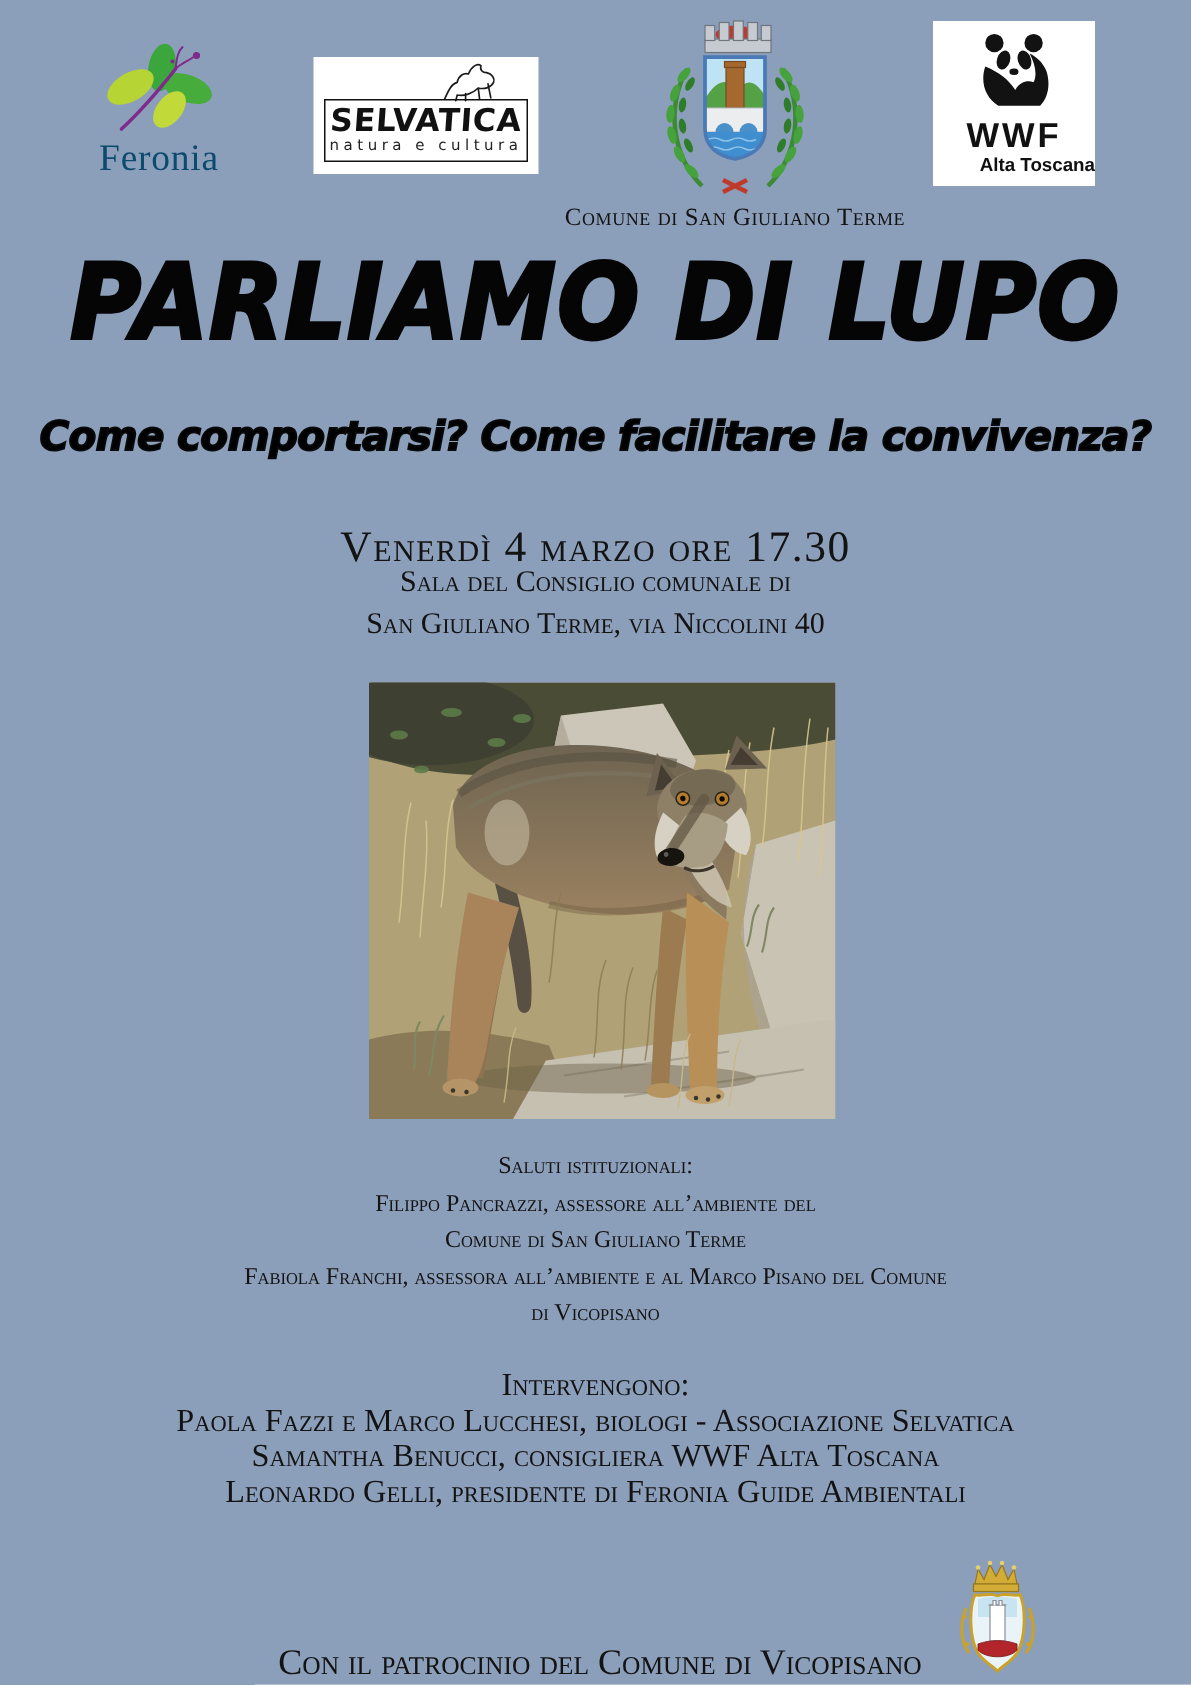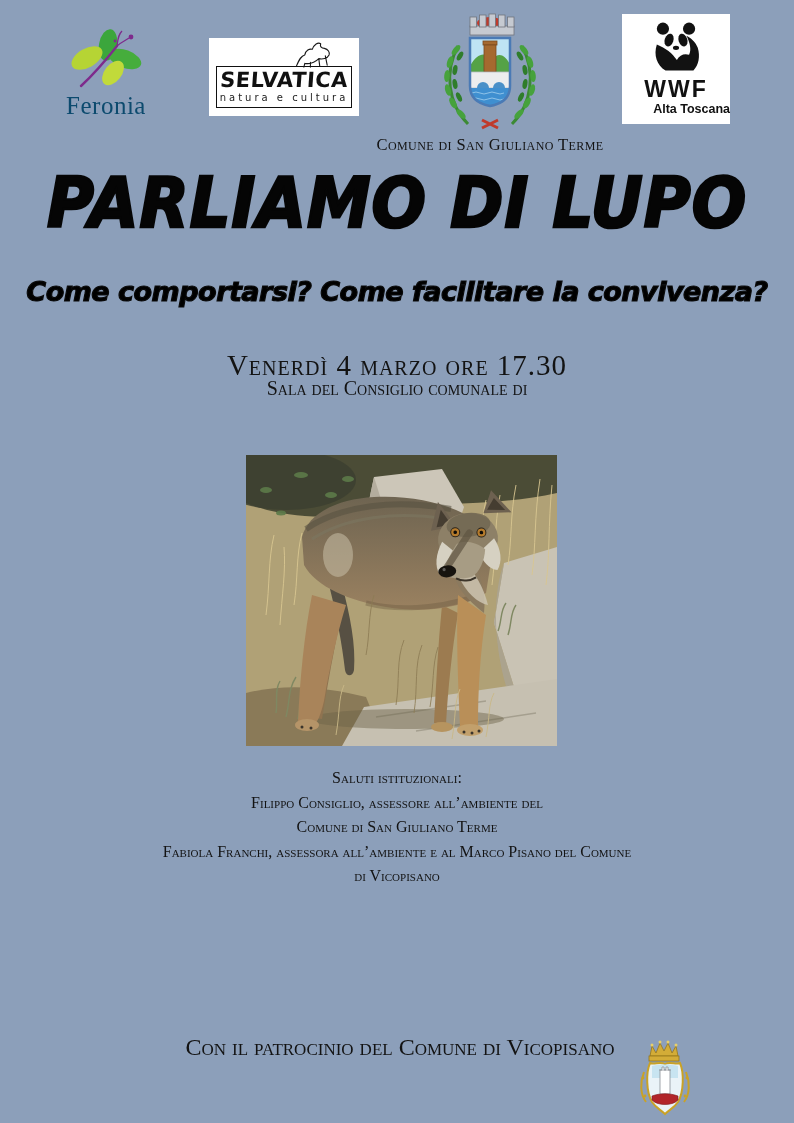--- a/index.html
+++ b/index.html
@@ -40,21 +40,21 @@
   
   .event-date { top:336px; font-size:29px; letter-spacing:1px;margin-top:13px; }
   .event-venue { top:374px; font-size:20px; line-height:28px; }
 
   
   .photo { position:absolute; left:246px; top:455px; width:311px; height:291px; display:block; }
 
   
   .greetings { top:766px; font-size:16px; line-height:24.5px; }
   .speakers  { top:912px; font-size:21.5px; line-height:23.5px; }
-  .footer-text { position:absolute; top:1034px; left:400px; transform:translateX(-50%);
+  .footer-text { position:absolute; top:1096px; left:400px; transform:translateX(-50%);
     font-size:24px; white-space:nowrap; }
   .footer-stemma { position:absolute; left:630px; top:1038px; width:70px; height:82px; }
 </style>
 </head>
 <body>
 
 <div class="poster">
 
   <div class="logo-feronia">
     <svg class="feronia-svg" viewBox="0 0 100 64">
@@ -148,20 +148,21 @@
     <div class="wwf-name">WWF</div>
     <div class="wwf-region">Alta Toscana</div>
   </div>
 
   <div class="center title">PARLIAMO DI LUPO</div>
   <div class="center subtitle">Come comportarsi? Come facilitare la convivenza?</div>
 
   <div class="center event-date sc">Venerdì 4 marzo ore 17.30</div>
   <div class="center event-venue sc">
     <div>Sala del Consiglio comunale di</div>
+    <div>San Giuliano Terme, via Niccolini 40</div>
   </div>
 
   <svg class="photo" viewBox="0 0 311 291">
     <defs>
       <linearGradient id="bodyGrad" x1="0" y1="0" x2="0" y2="1">
         <stop offset="0" stop-color="#6E6451"></stop>
           <stop offset="1" stop-color="#9A8160"></stop>
       </linearGradient>
     </defs>
     <rect width="311" height="291" fill="#B0A176"></rect>
@@ -250,26 +251,32 @@
     </g>
     <g stroke="#C9B887" stroke-width="1" fill="none" opacity="0.9">
       <path d="M90,280 C94,258 92,244 98,230"></path>
         <path d="M206,284 C210,262 208,248 214,234"></path>
       <path d="M240,282 C244,262 242,250 248,238"></path>
     </g>
   </svg>
 
   <div class="center greetings sc">
     <div>Saluti istituzionali:</div>
-    <div>Filippo Consiglio, assessore all’ambiente del</div>
+    <div>Filippo Pancrazzi, assessore all’ambiente del</div>
     <div>Comune di San Giuliano Terme</div>
     <div>Fabiola Franchi, assessora all’ambiente e al Marco Pisano del Comune</div>
     <div>di Vicopisano</div>
   </div>
 
+  <div class="center speakers sc">
+    <div>Intervengono:</div>
+    <div>Paola Fazzi e Marco Lucchesi, biologi - Associazione Selvatica</div>
+    <div>Samantha Benucci, consigliera WWF Alta Toscana</div>
+    <div>Leonardo Gelli, presidente di Feronia Guide Ambientali</div>
+  </div>
 
   <div class="footer-text sc">Con il patrocinio del Comune di Vicopisano</div>
   <svg class="footer-stemma" viewBox="0 0 70 82">
     <path d="M20,18 L22,8 L26,15 L30,5 L34,13 L38,5 L42,15 L46,8 L48,18 Z" fill="#D3AC37" stroke="#96771B" stroke-width="0.8"></path>
     <g fill="#E8CF6A">
         <circle cx="22" cy="7" r="1.5"></circle>
         <circle cx="30" cy="4" r="1.5"></circle>
         <circle cx="38" cy="4" r="1.5"></circle>
         <circle cx="46" cy="7" r="1.5"></circle>
       </g>

